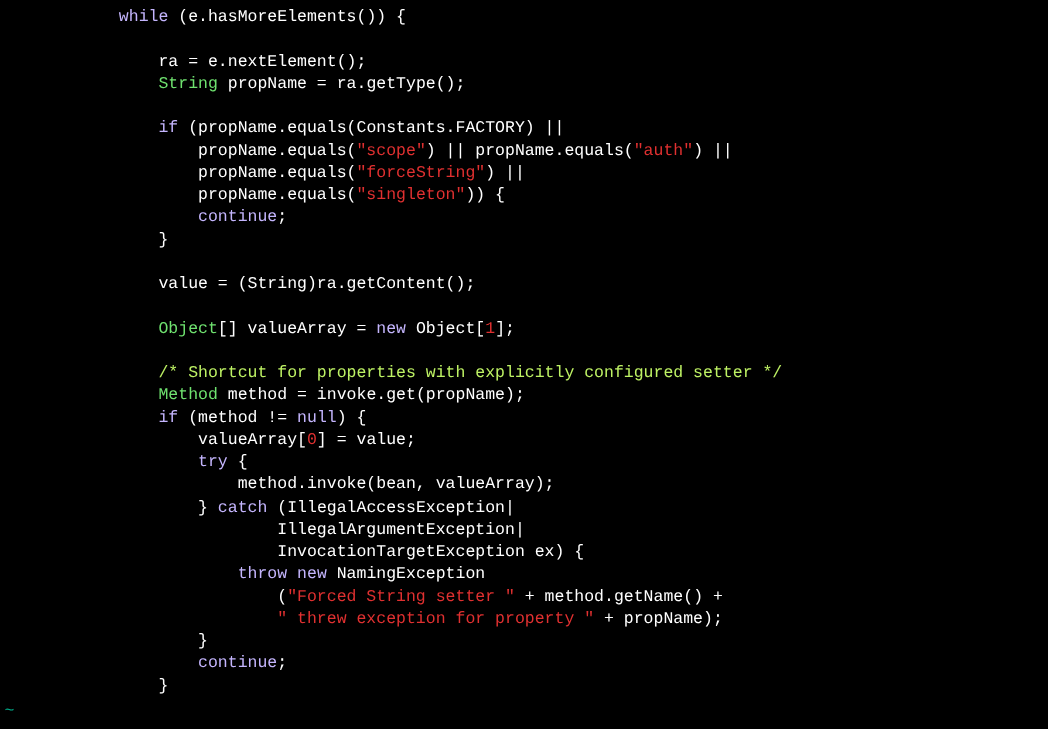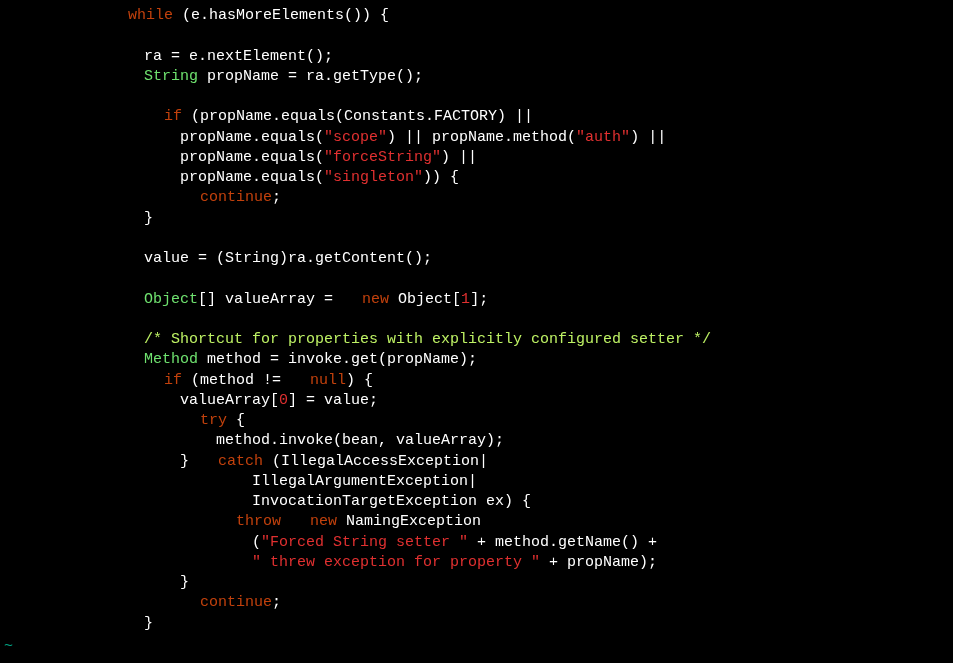--- a/index.html
+++ b/index.html
@@ -11,38 +11,38 @@
     color: #eeeeee;
     font-family: "SimSun", "NSimSun", "Courier New", monospace;
     font-size: 15px;
     line-height: 1.35;
     overflow: hidden;
   }
   #code {
     white-space: pre;
     padding: 6px 0 0 0;
   }
-  .kw   { color: #c2410c; margin-left: 20px; }   
+  .kw   { color: #c4b5fd; }   
   .type { color: #6fe26f; }   
   .str  { color: #e03030; }   
   .num  { color: #e03030; }
   .cmt  { color: #bef264; }   
   .plain{ color: #ffffff; }
   .tilde { color: #00aa88; position:absolute; left:4px; bottom:6px; }
 </style>
 </head>
 <body>
 
 <div id="code"><span class="plain">            </span><span class="kw">while</span><span class="plain"> (e.hasMoreElements()) {</span>
 <span class="plain"></span>
 <span class="plain">                ra = e.nextElement();</span>
 <span class="plain">                </span><span class="type">String</span><span class="plain"> propName = ra.getType();</span>
 <span class="plain"></span>
 <span class="plain">                </span><span class="kw">if</span><span class="plain"> (propName.equals(Constants.FACTORY) ||</span>
-<span class="plain">                    propName.equals(</span><span class="str">"scope"</span><span class="plain">) || propName.method(</span><span class="str">"auth"</span><span class="plain">) ||</span>
+<span class="plain">                    propName.equals(</span><span class="str">"scope"</span><span class="plain">) || propName.equals(</span><span class="str">"auth"</span><span class="plain">) ||</span>
 <span class="plain">                    propName.equals(</span><span class="str">"forceString"</span><span class="plain">) ||</span>
 <span class="plain">                    propName.equals(</span><span class="str">"singleton"</span><span class="plain">)) {</span>
 <span class="plain">                    </span><span class="kw">continue</span><span class="plain">;</span>
 <span class="plain">                }</span>
 <span class="plain"></span>
 <span class="plain">                value = (String)ra.getContent();</span>
 <span class="plain"></span>
 <span class="plain">                </span><span class="type">Object</span><span class="plain">[] valueArray = </span><span class="kw">new</span><span class="plain"> Object[</span><span class="num">1</span><span class="plain">];</span>
 <span class="plain"></span>
 <span class="plain">                </span><span class="cmt">/* Shortcut for properties with explicitly configured setter */</span>

